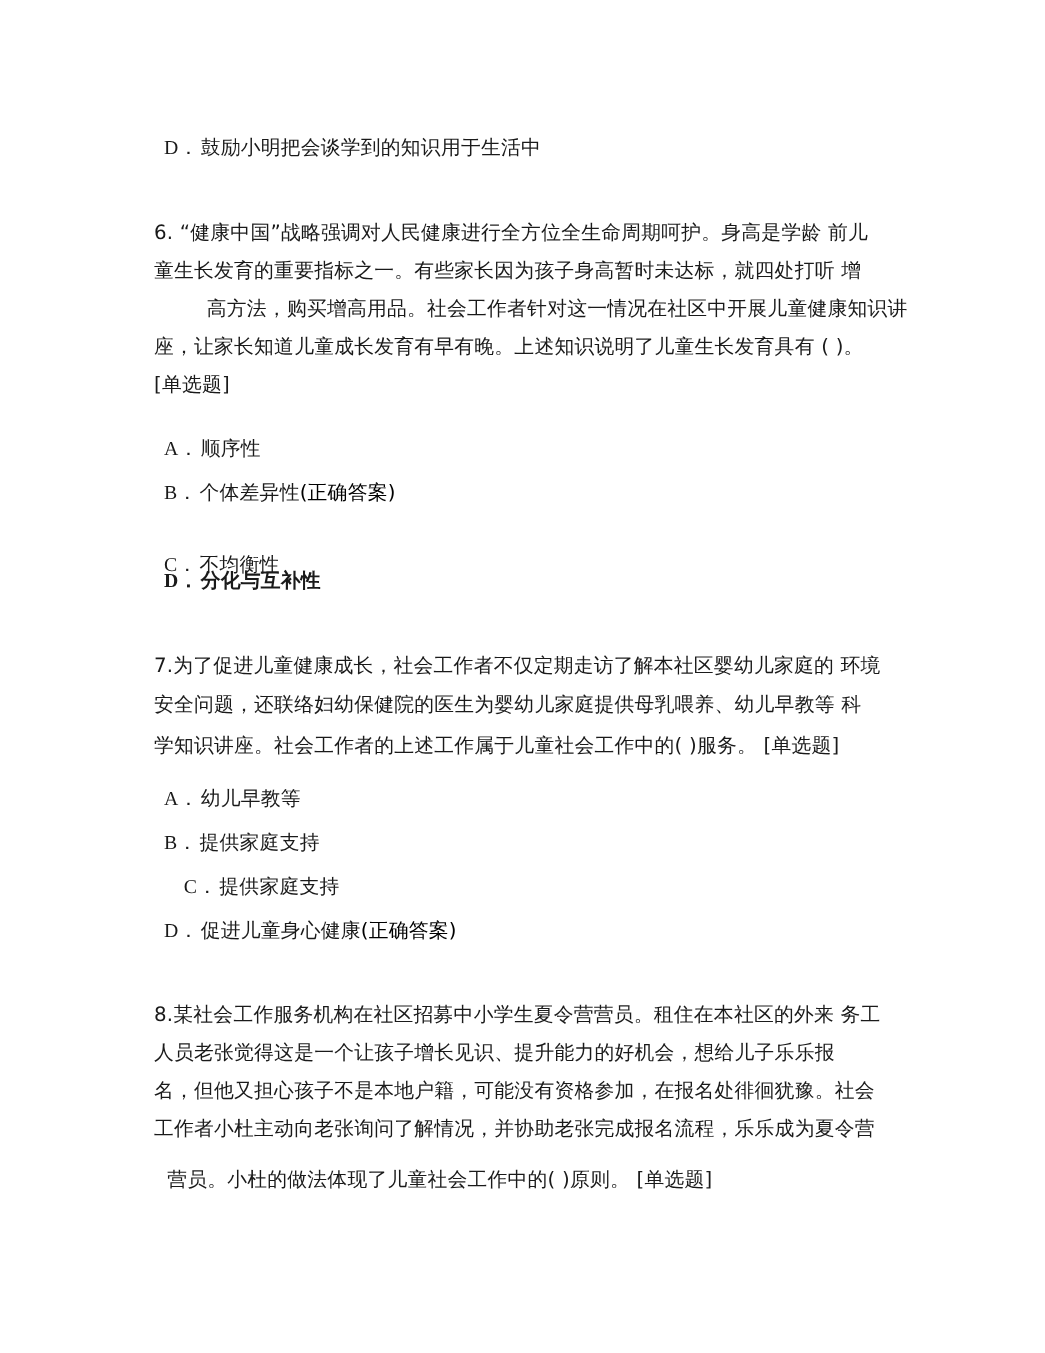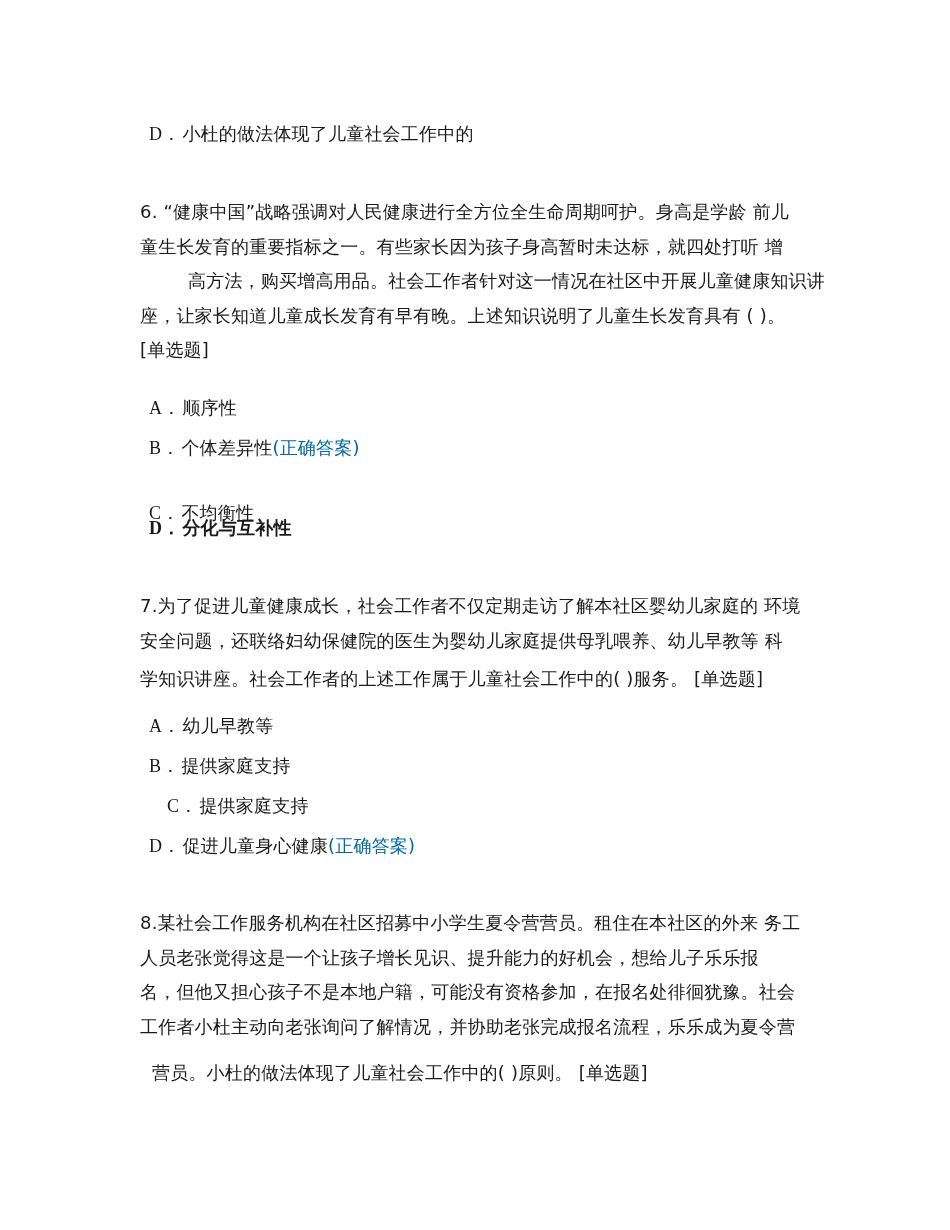--- a/index.html
+++ b/index.html
@@ -31,30 +31,30 @@
     }
     .opt {
       left: 9px;
     }
     .opt .letter {
       font-family: "Liberation Serif", "DejaVu Serif", serif;
       font-size: 18px;
       margin-right: 2px;
     }
     .answer {
-      color: #0369a1;
+      color: #000000;
     }
   </style>
 </head>
 <body>
 
 <div class="page">
 
   <div class="line opt" style="top:121px;">
-    <span class="letter">D．</span><span>小杜的做法体现了儿童社会工作中的</span>
+    <span class="letter">D．</span><span>鼓励小明把会谈学到的知识用于生活中</span>
   </div>
 
   <div>
     <div class="line" style="top:199px;">6. “健康中国”战略强调对人民健康进行全方位全生命周期呵护。身高是学龄 前儿</div>
     <div class="line" style="top:234px;">童生长发育的重要指标之一。有些家长因为孩子身高暂时未达标，就四处打听 增</div>
     <div class="line" style="top:268px;margin-left:48px;">高方法，购买增高用品。社会工作者针对这一情况在社区中开展儿童健康知识讲</div>
     <div class="line" style="top:303px;">座，让家长知道儿童成长发育有早有晚。上述知识说明了儿童生长发育具有 ( )。</div>
     <div class="line" style="top:337px;">[单选题]</div>
 
     <div class="line opt" style="top:395px;">

